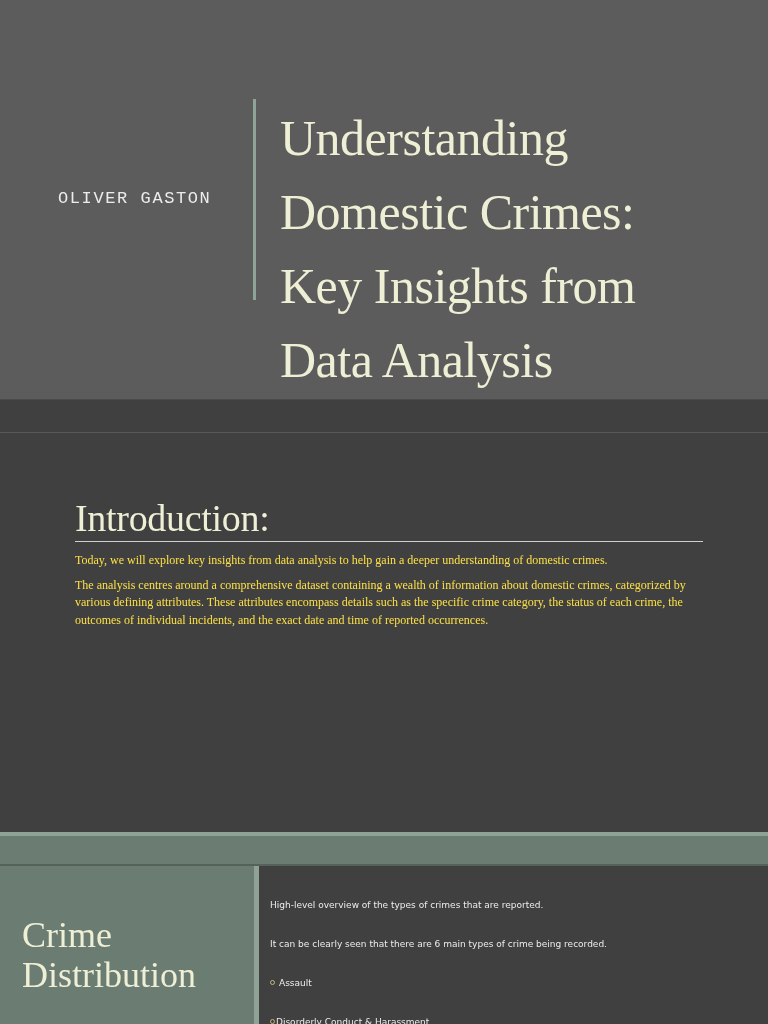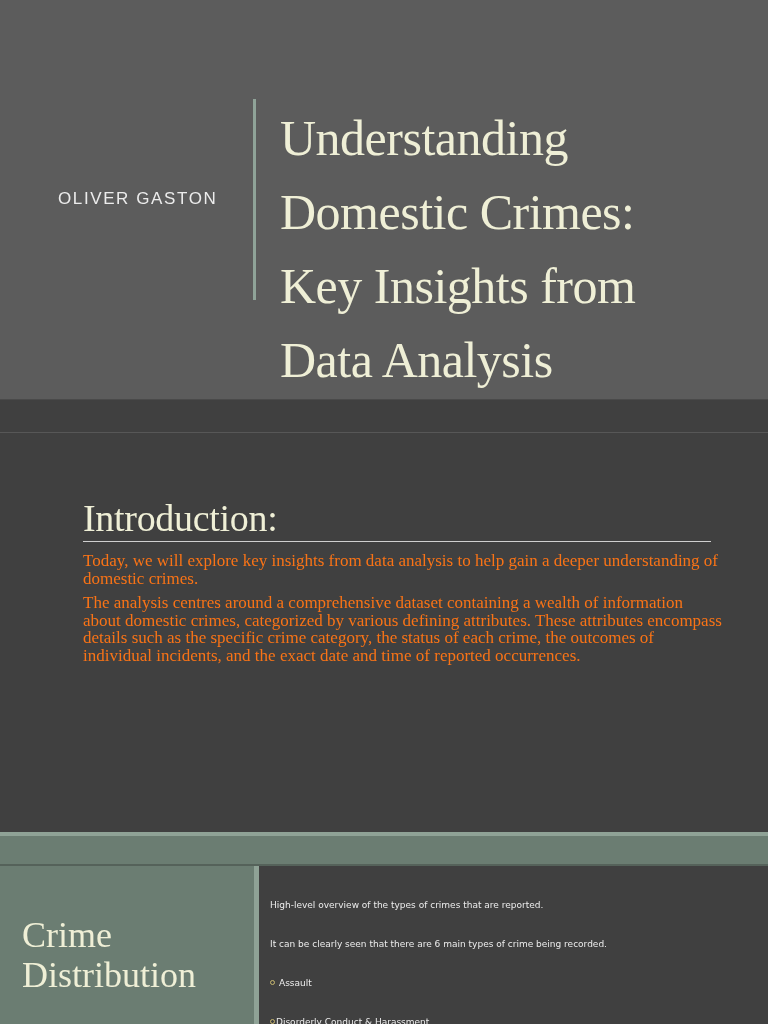--- a/index.html
+++ b/index.html
@@ -1,34 +1,34 @@
 <!DOCTYPE html>
 <html><head>
   <meta charset="utf-8">
   <style>
     * { box-sizing: border-box; margin: 0; padding: 0; }
     html, body { width: 768px; height: 1024px; overflow: hidden; background: #404040; }
     body { position: relative; font-family: "DejaVu Serif", serif; }
 
     
     .slide1 { position: absolute; left: 0; top: 0; width: 768px; height: 399px; background: #5c5c5c; }
-    .author { position: absolute; left: 58px; top: 189px; font-family: Liberation Sans, sans-serif; font-size: 17px; letter-spacing: 1.6px; color: #ececec; white-space: nowrap; }
+    .author { position: absolute; left: 58px; top: 189px; font-family: Liberation Mono, monospace; font-size: 17px; letter-spacing: 1.6px; color: #ececec; white-space: nowrap; }
     .title-rule { position: absolute; left: 253px; top: 99px; width: 3px; height: 201px; background: #8fa398; }
     .title { position: absolute; left: 280px; top: 91px; width: 480px; font-family: "Liberation Serif", serif; font-size: 50px; line-height: 54px; color: #efefd6; letter-spacing: -0.5px; }
     .title span { display: block; white-space: nowrap; margin-top: 20px; }
 
     
     .gap1 { position: absolute; left: 0; top: 399px; width: 768px; height: 33px; background: #404040; border-top: 1px solid #4a4a4a; }
     .gap1-rule { position: absolute; left: 0; top: 432px; width: 768px; height: 1px; background: #575757; }
 
     
-    .slide2 { position: absolute; left: 0; top: 433px; width: 640px; height: 399px; background: #404040; margin-left: 8px; }
+    .slide2 { position: absolute; left: 0; top: 433px; width: 640px; height: 399px; background: #404040; }
     .intro-title { position: absolute; left: 75px; top: 62px; font-family: "Liberation Serif", serif; font-size: 38px; line-height: 46px; color: #efefd6; letter-spacing: -0.3px; }
     .intro-rule { position: absolute; left: 75px; top: 108px; width: 628px; height: 1px; background: #cfcfcf; }
-    .intro-body { position: absolute; left: 75px; top: 119px; width: 640px; font-family: "Liberation Serif", serif; font-size: 17px; line-height: 17.5px; color: #f97316; }
+    .intro-body { position: absolute; left: 75px; top: 119px; width: 640px; font-family: "Liberation Serif", serif; font-size: 12px; line-height: 17.5px; color: #fde047; }
     .intro-body p { margin-bottom: 7px; }
 
     
     .slide3-topline { position: absolute; left: 0; top: 832px; width: 768px; height: 4px; background: #8fa296; }
     .slide3-band { position: absolute; left: 0; top: 836px; width: 768px; height: 28px; background: #6b7d72; }
     .slide3-bandline { position: absolute; left: 0; top: 864px; width: 768px; height: 2px; background: #55625a; }
     .slide3-left { position: absolute; left: 0; top: 866px; width: 254px; height: 158px; background: #6b7d72; }
     .slide3-bar { position: absolute; left: 254px; top: 866px; width: 5px; height: 158px; background: #8fa296; }
     .slide3-right { position: absolute; left: 259px; top: 866px; width: 509px; height: 158px; background: #404040; }
     .cat-title { position: absolute; left: 22px; top: 915px; font-family: "Liberation Serif", serif; font-size: 36px; line-height: 40px; color: #efefd6; }

